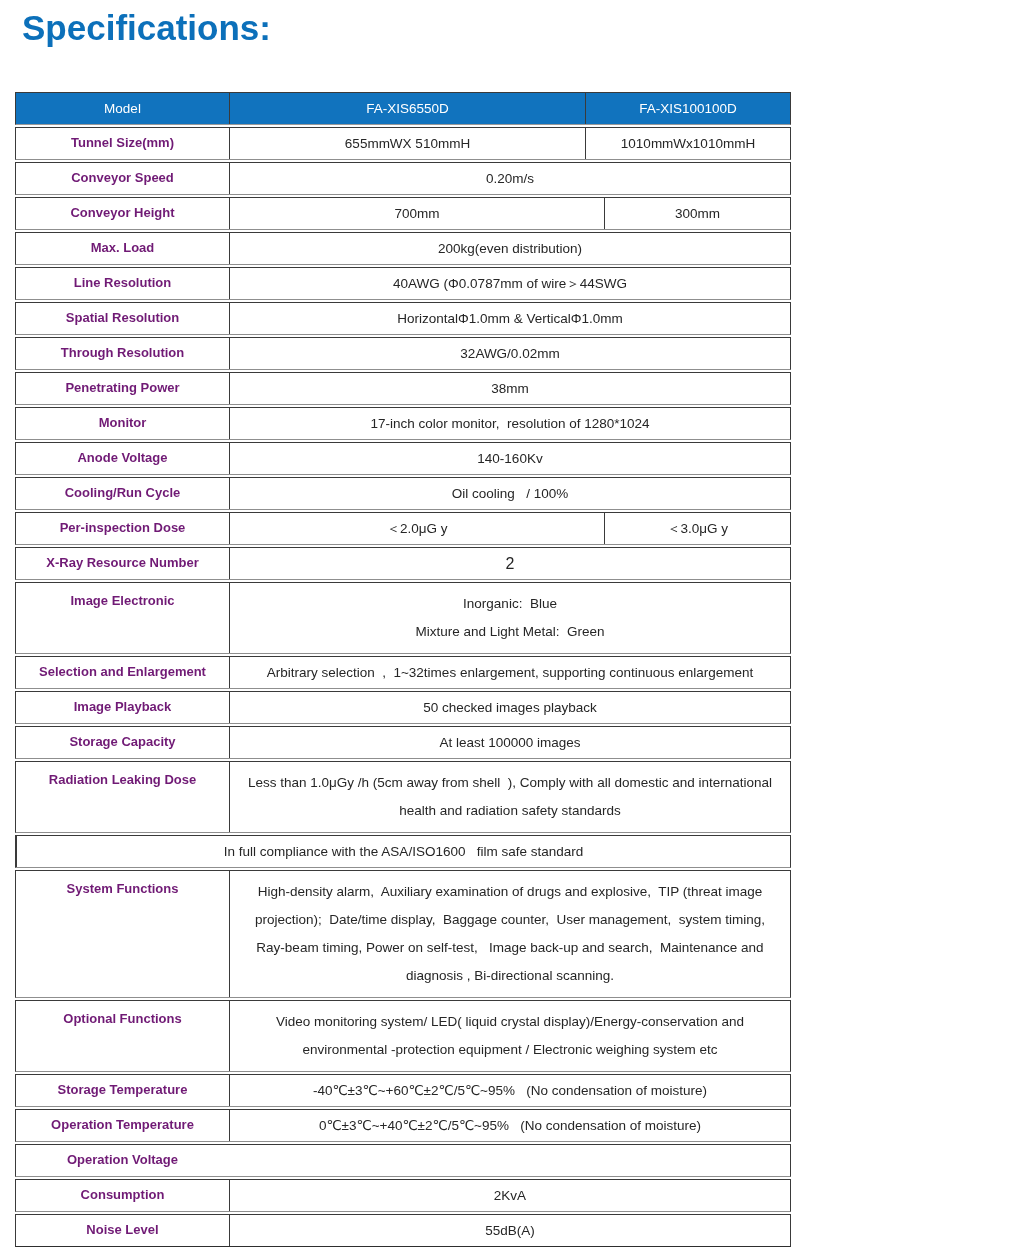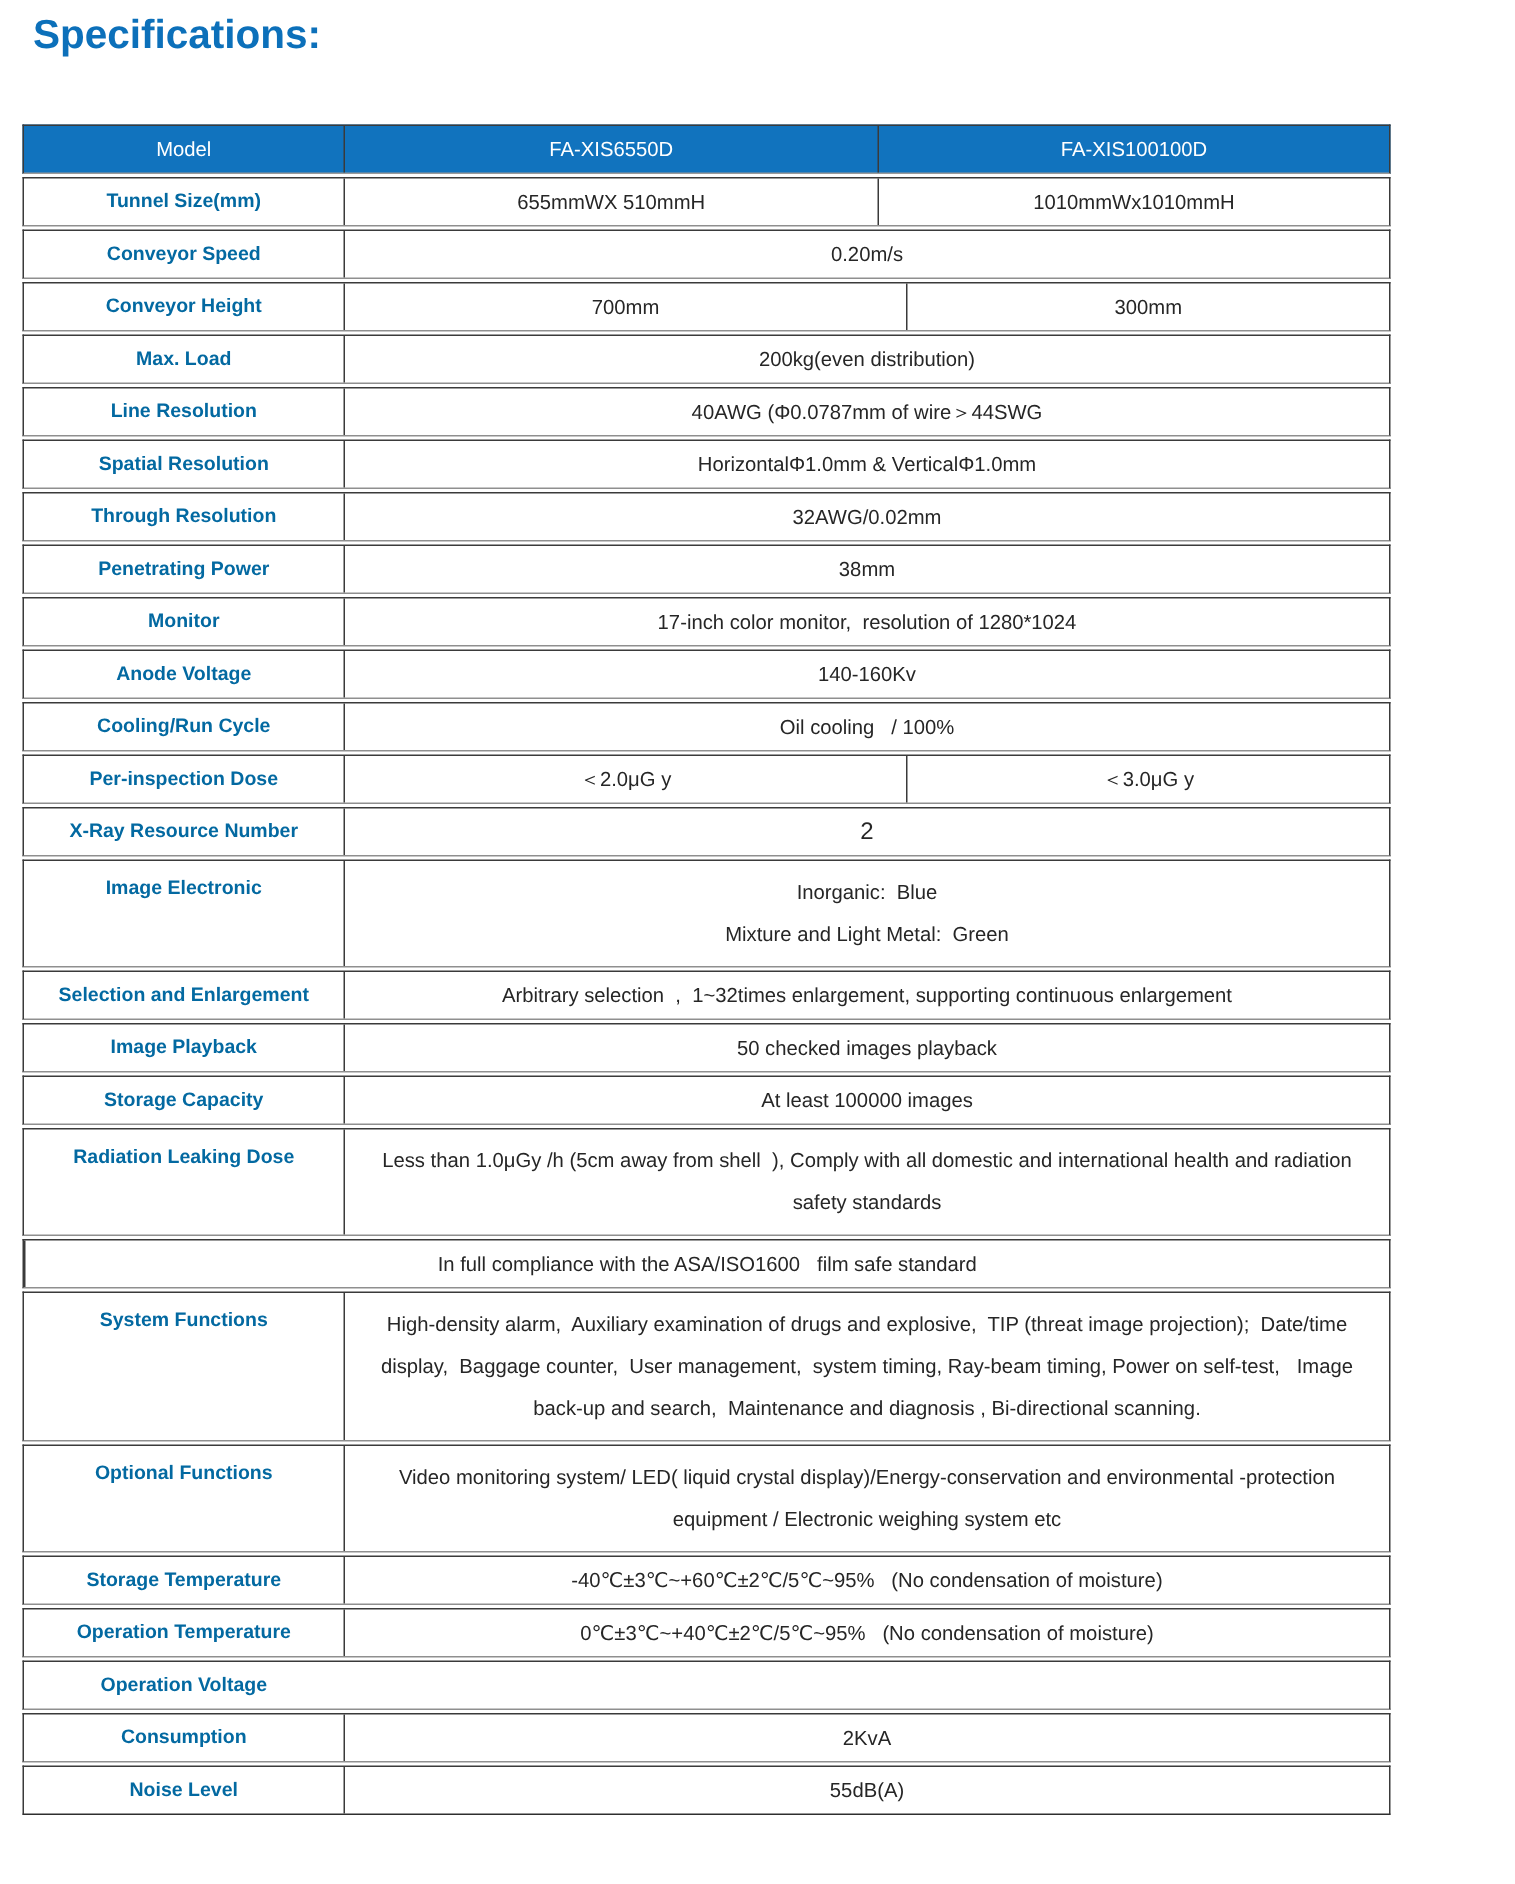--- a/index.html
+++ b/index.html
@@ -9,28 +9,28 @@
     width: 1010px;
     font-family: "Liberation Sans", "DejaVu Sans", sans-serif;
   }
   .page {
     width: 1010px;
     min-height: 1256px;
     box-sizing: border-box;
   }
   .page-title {
     margin: 8px 0 0 22px;
-    font-size: 27px;
+    font-size: 35px;
     font-weight: bold;
     color: #0c70ba;
     letter-spacing: 0px;
   }
   .spec-table {
     margin: 44px 15px 0 15px;
-    width: 912px;
+    width: 776px;
     display: flex;
     flex-direction: column;
     row-gap: 2px;
   }
   .row {
     display: flex;
     align-items: stretch;
     min-height: 33px;
     box-sizing: border-box;
     border: 1px solid #3a3a3a;
@@ -53,21 +53,21 @@
     padding: 3px 8px;
     font-size: 13.5px;
     color: #262626;
     line-height: 1.45;
     white-space: pre-wrap;
   }
   .label-cell {
     flex: 0 0 213px;
     font-size: 13px;
     font-weight: bold;
-    color: #0369a1;
+    color: #701a75;
   }
   .value-cell {
     flex: 1 1 auto;
     border-left: 1px solid #3a3a3a;
   }
   .value-first-a { flex: 0 0 356px; }
   .value-first-b { flex: 0 0 375px; text-align: center; }
   .header-row .cell {
     color: #ffffff;
     font-weight: normal;

